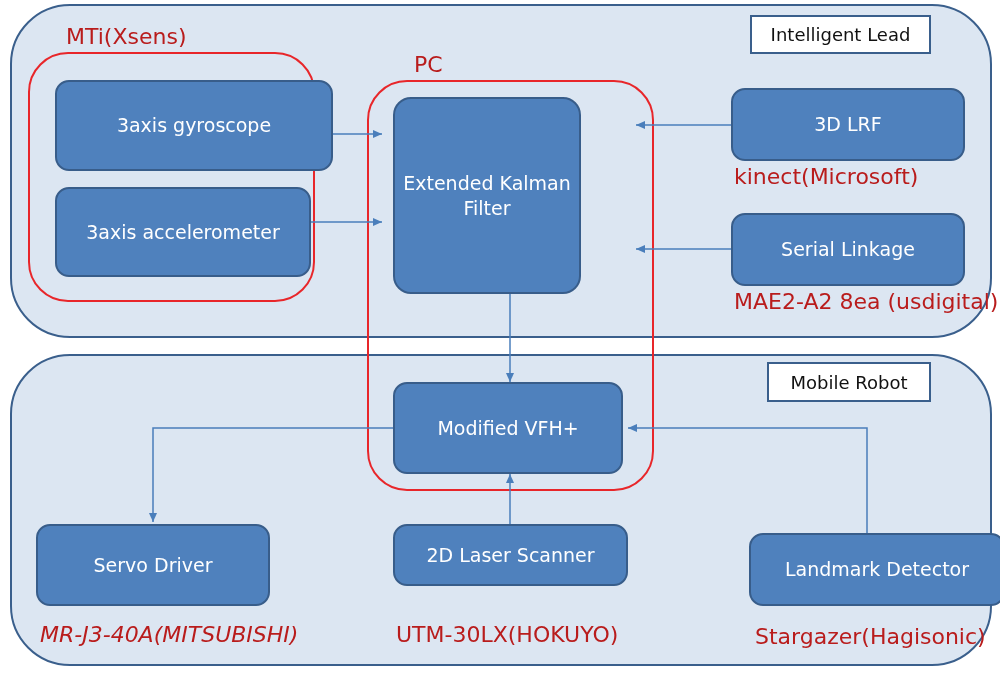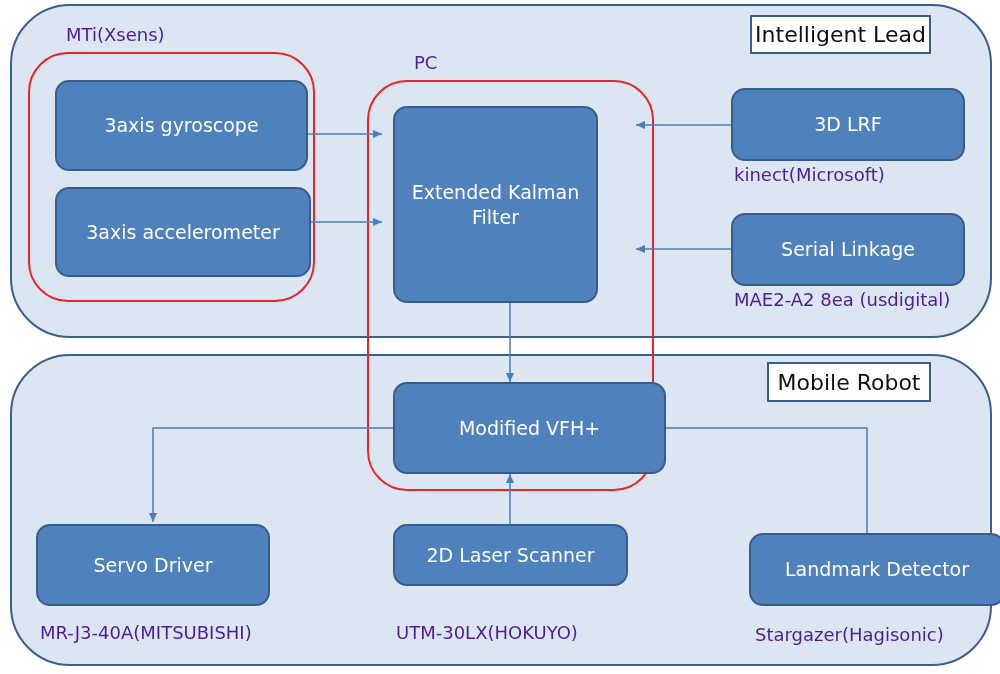--- a/index.html
+++ b/index.html
@@ -6,23 +6,23 @@
   body { width: 1000px; height: 674px; position: relative; overflow: hidden;
          font-family: "DejaVu Sans", sans-serif; }
   .panel { position: absolute; background: #dce6f2; border: 2px solid #3a5f8c;
            border-radius: 60px; box-sizing: border-box; }
   .group { position: absolute; border: 2px solid #e8262a; border-radius: 40px;
            box-sizing: border-box; }
   .box { position: absolute; background: #4f81bd; border: 2px solid #385d8a;
          border-radius: 14px; box-sizing: border-box; color: #ffffff;
          display: flex; align-items: center; justify-content: center;
          text-align: center; font-size: 19px; line-height: 1.3; white-space: pre-line; }
-  .label { position: absolute; color: #4c1d95; font-size: 18px; white-space: nowrap; }
+  .label { position: absolute; color: #b91c1c; font-size: 22px; white-space: nowrap; }
   .tag { position: absolute; background: #ffffff; border: 2px solid #3a5f8c;
-         box-sizing: border-box; font-size: 22px; color: #111;
+         box-sizing: border-box; font-size: 18px; color: #111;
          display: flex; align-items: center; justify-content: center; text-align: center; }
   svg.arrows { position: absolute; left: 0; top: 0; }
 </style>
 </head>
 <body>
 
 <div class="panel" style="left:10px; top:4px; width:982px; height:334px;"></div>
 <div class="panel" style="left:10px; top:354px; width:982px; height:312px;"></div>
 
 <div class="tag" style="left:750px; top:15px; width:181px; height:39px;">Intelligent Lead</div>
@@ -43,34 +43,34 @@
   <line x1="288" y1="134" x2="382" y2="134" stroke="#4a7ebb" stroke-width="1.5" marker-end="url(#ah)"></line>
   <line x1="288" y1="222" x2="382" y2="222" stroke="#4a7ebb" stroke-width="1.5" marker-end="url(#ah)"></line>
   <line x1="732" y1="125" x2="636" y2="125" stroke="#4a7ebb" stroke-width="1.5" marker-end="url(#ah)"></line>
   <line x1="732" y1="249" x2="636" y2="249" stroke="#4a7ebb" stroke-width="1.5" marker-end="url(#ah)"></line>
   <line x1="510" y1="294" x2="510" y2="382" stroke="#4a7ebb" stroke-width="1.5" marker-end="url(#ah)"></line>
   <polyline points="393,428 153,428 153,522" fill="none" stroke="#4a7ebb" stroke-width="1.5" marker-end="url(#ah)"></polyline>
   <line x1="510" y1="524" x2="510" y2="474" stroke="#4a7ebb" stroke-width="1.5" marker-end="url(#ah)"></line>
   <polyline points="867,533 867,428 628,428" fill="none" stroke="#4a7ebb" stroke-width="1.5" marker-end="url(#ah)"></polyline>
 </svg>
 
-<div class="box" style="left:55px; top:80px; width:253px; height:91px;">3axis gyroscope</div>
+<div class="box" style="left:55px; top:80px; width:278px; height:91px;">3axis gyroscope</div>
 <div class="box" style="left:55px; top:187px; width:256px; height:90px;">3axis accelerometer</div>
 
-<div class="box" style="left:393px; top:106px; width:205px; height:197px;">Extended Kalman
+<div class="box" style="left:393px; top:97px; width:188px; height:197px;border-radius:18px;">Extended Kalman
 Filter</div>
 
 <div class="box" style="left:731px; top:88px; width:234px; height:73px;">3D LRF</div>
 <div class="label" style="left:734px; top:164px;">kinect(Microsoft)</div>
 
 <div class="box" style="left:731px; top:213px; width:234px; height:73px;">Serial Linkage</div>
 <div class="label" style="left:734px; top:289px;">MAE2-A2 8ea (usdigital)</div>
 
-<div class="box" style="left:393px; top:382px; width:273px; height:92px;">Modified VFH+</div>
+<div class="box" style="left:393px; top:382px; width:230px; height:92px;">Modified VFH+</div>
 
 <div class="box" style="left:36px; top:524px; width:234px; height:82px;">Servo Driver</div>
-<div class="label" style="left:40px; top:622px;">MR-J3-40A(MITSUBISHI)</div>
+<div class="label" style="left:40px; top:622px;font-style:italic;">MR-J3-40A(MITSUBISHI)</div>
 
 <div class="box" style="left:393px; top:524px; width:235px; height:62px;text-align:center;">2D Laser Scanner</div>
 <div class="label" style="left:396px; top:622px;">UTM-30LX(HOKUYO)</div>
 
 <div class="box" style="left:749px; top:533px; width:256px; height:73px;">Landmark Detector</div>
 <div class="label" style="left:755px; top:624px;">Stargazer(Hagisonic)</div>
 
 </body></html>

